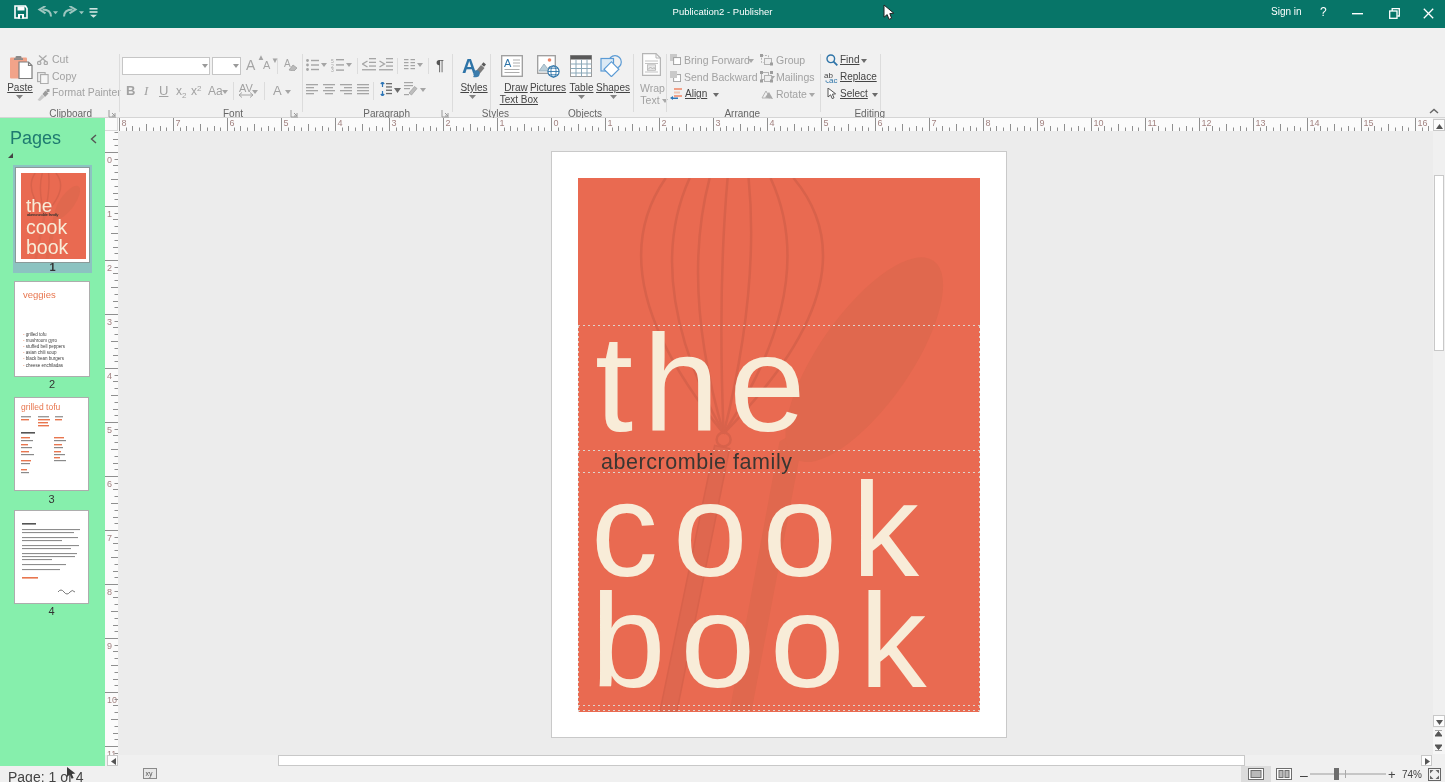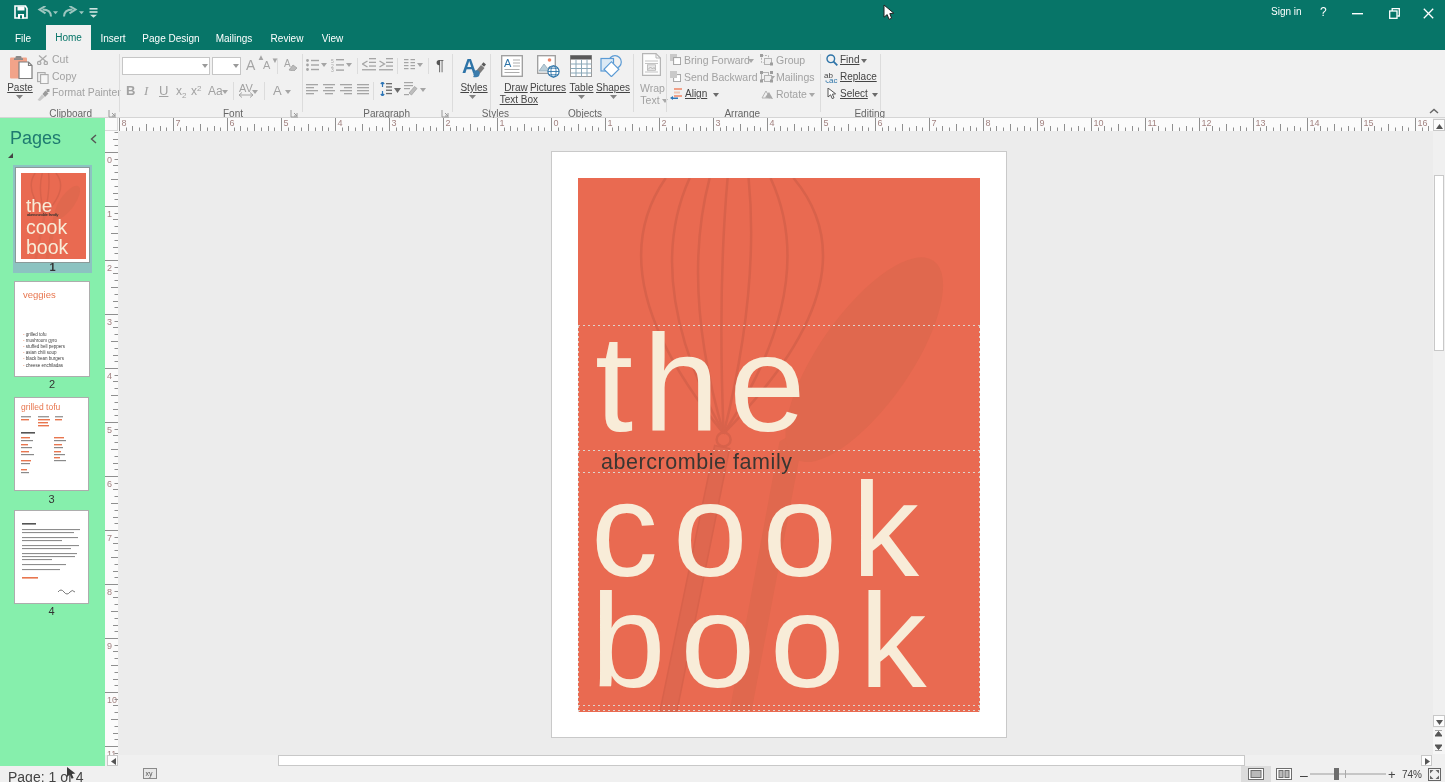--- a/index.html
+++ b/index.html
@@ -58,44 +58,36 @@
     <svg class="abs" style="left:63px;top:6px" width="22" height="12" viewBox="0 0 22 12">
       <path d="M1 10.5 C1 5.5 5 3.5 9.5 3.5" fill="none" stroke="#9dc6bf" stroke-width="2"></path>
       <path d="M6.5 0 L12.5 3.5 L6.5 7.3" fill="none" stroke="#9dc6bf" stroke-width="2"></path>
       <path d="M16 5.2 l5 0 l-2.5 3 z" fill="#9dc6bf"></path>
     </svg>
     <svg class="abs" style="left:89px;top:8px" width="9" height="10" viewBox="0 0 9 10">
       <rect x="0.5" y="0" width="8" height="1.6" fill="#cfe4e0"></rect>
       <rect x="0.5" y="3.2" width="8" height="1.6" fill="#cfe4e0"></rect>
       <path d="M1 6.8 l7 0 l-3.5 3 z" fill="#cfe4e0"></path>
     </svg>
+    <div class="titletext" style="left:0;width:1445px;text-align:center;">Publication2 - Publisher</div>
     <div class="titletext" style="left:1271px;font-size:10px;">Sign in</div>
     <div class="titletext" style="left:1320px;font-size:12px;">?</div>
     <svg class="abs" style="left:1352px;top:13px" width="11" height="2" viewBox="0 0 11 2">
         <rect width="11" height="1.4" fill="#fff"></rect>
       </svg>
     <svg class="abs" style="left:1389px;top:8px" width="11" height="11" viewBox="0 0 11 11">
       <rect x="0.7" y="3" width="7.3" height="7.3" fill="none" stroke="#fff" stroke-width="1.3"></rect>
       <path d="M3.2 3 V0.7 H10.3 V8 H8.4" fill="none" stroke="#fff" stroke-width="1.3"></path>
     </svg>
     <svg class="abs" style="left:1423px;top:8px" width="11" height="11" viewBox="0 0 11 11">
       <path d="M0.8 0.8 L10.2 10.2 M10.2 0.8 L0.8 10.2" stroke="#fff" stroke-width="1.3"></path>
     </svg>
     <svg class="abs" style="left:883px;top:4px" width="12" height="18" viewBox="0 0 12 18">
       <path d="M1 1 L1 13.2 L4.2 10.6 L6 15.4 L8.6 14.2 L6.8 9.6 L10.8 9.2 Z" fill="#fff" stroke="#222" stroke-width="1"></path>
     </svg>
-  </div>
-  <div id="tabrow">
-    <div class="tab" style="left:8px;width:30px;">File</div>
-    <div class="tab" id="tab-home" style="left:46px;width:45px;">Home</div>
-    <div class="tab" style="left:93px;width:40px;">Insert</div>
-    <div class="tab" style="left:133px;width:76px;">Page Design</div>
-    <div class="tab" style="left:209px;width:50px;">Mailings</div>
-    <div class="tab" style="left:264px;width:46px;">Review</div>
-    <div class="tab" style="left:315px;width:35px;">View</div>
   </div>
   <div id="ribbon">
 
     <svg class="abs" style="left:9px;top:5px" width="24" height="24" viewBox="0 0 24 24">
       <rect x="1" y="2.5" width="17" height="21" rx="1" fill="#f2a389"></rect>
       <path d="M6.5 3.5 v-1.2 a1.2 1.2 0 0 1 1.2-1.2 h3.6 a1.2 1.2 0 0 1 1.2 1.2 v1.2 z" fill="#8a8a8a"></path>
       <rect x="5" y="3.2" width="9" height="1.8" fill="#8a8a8a"></rect>
       <path d="M10 7 H19.5 L23 10.5 V23.5 H10 Z" fill="#fff" stroke="#7e7e7e" stroke-width="1.2"></path>
       <path d="M19.5 7 V10.5 H23" fill="none" stroke="#7e7e7e" stroke-width="1.2"></path>
     </svg>

